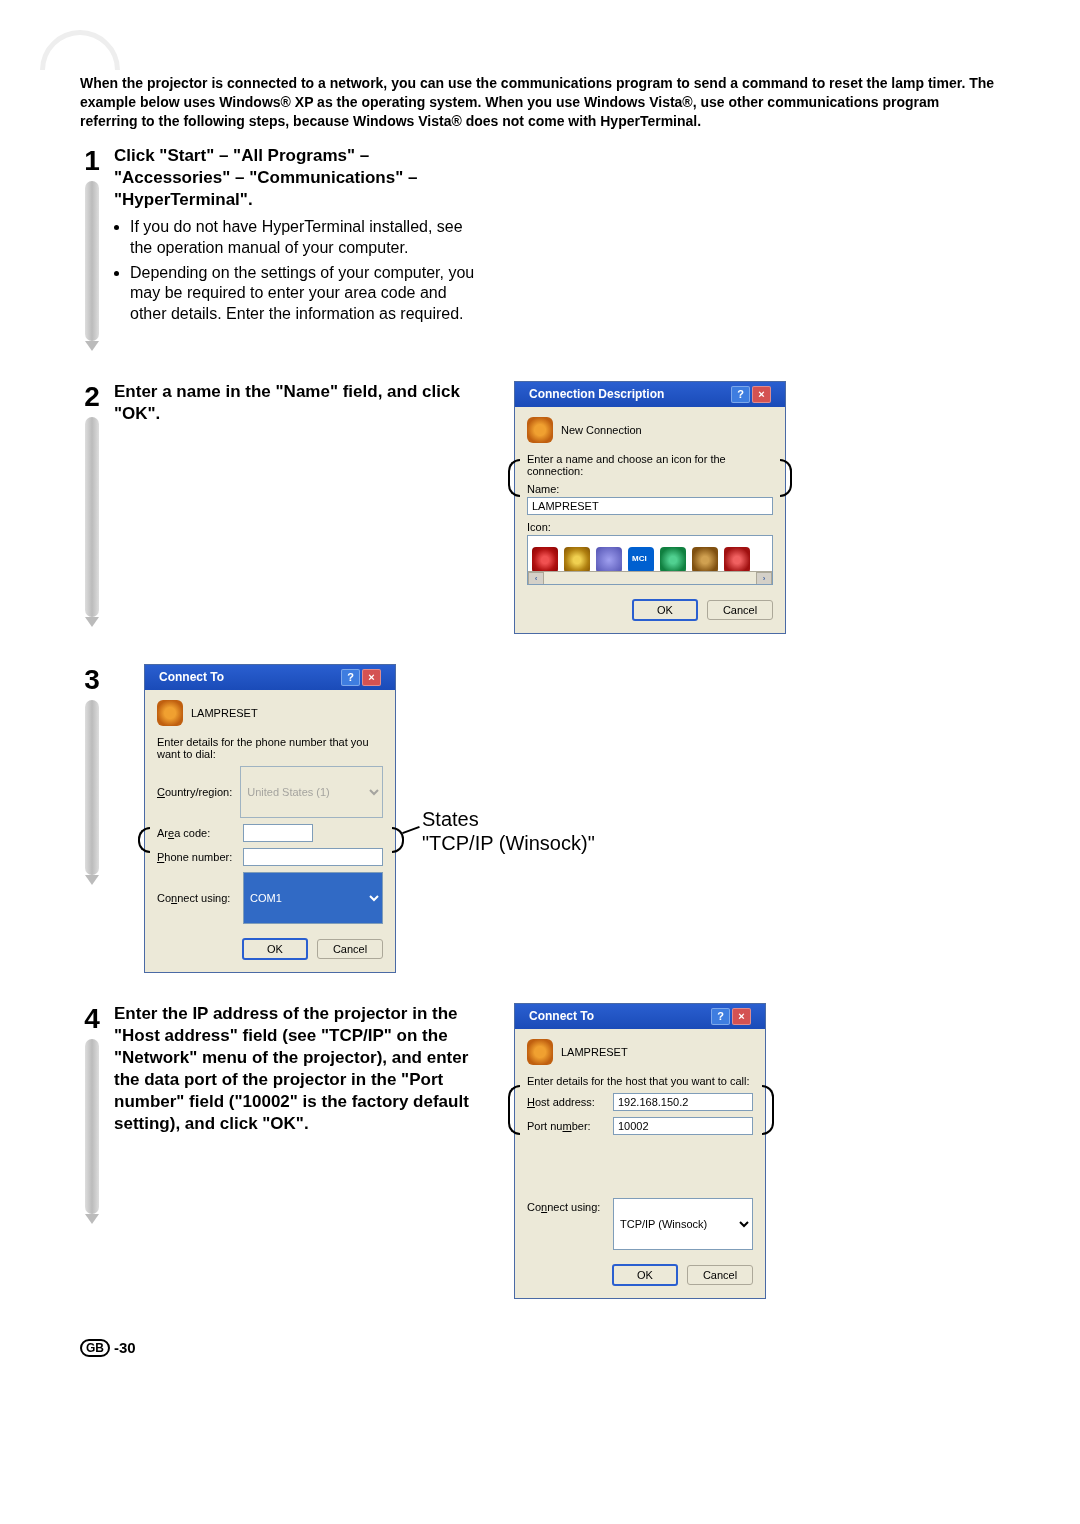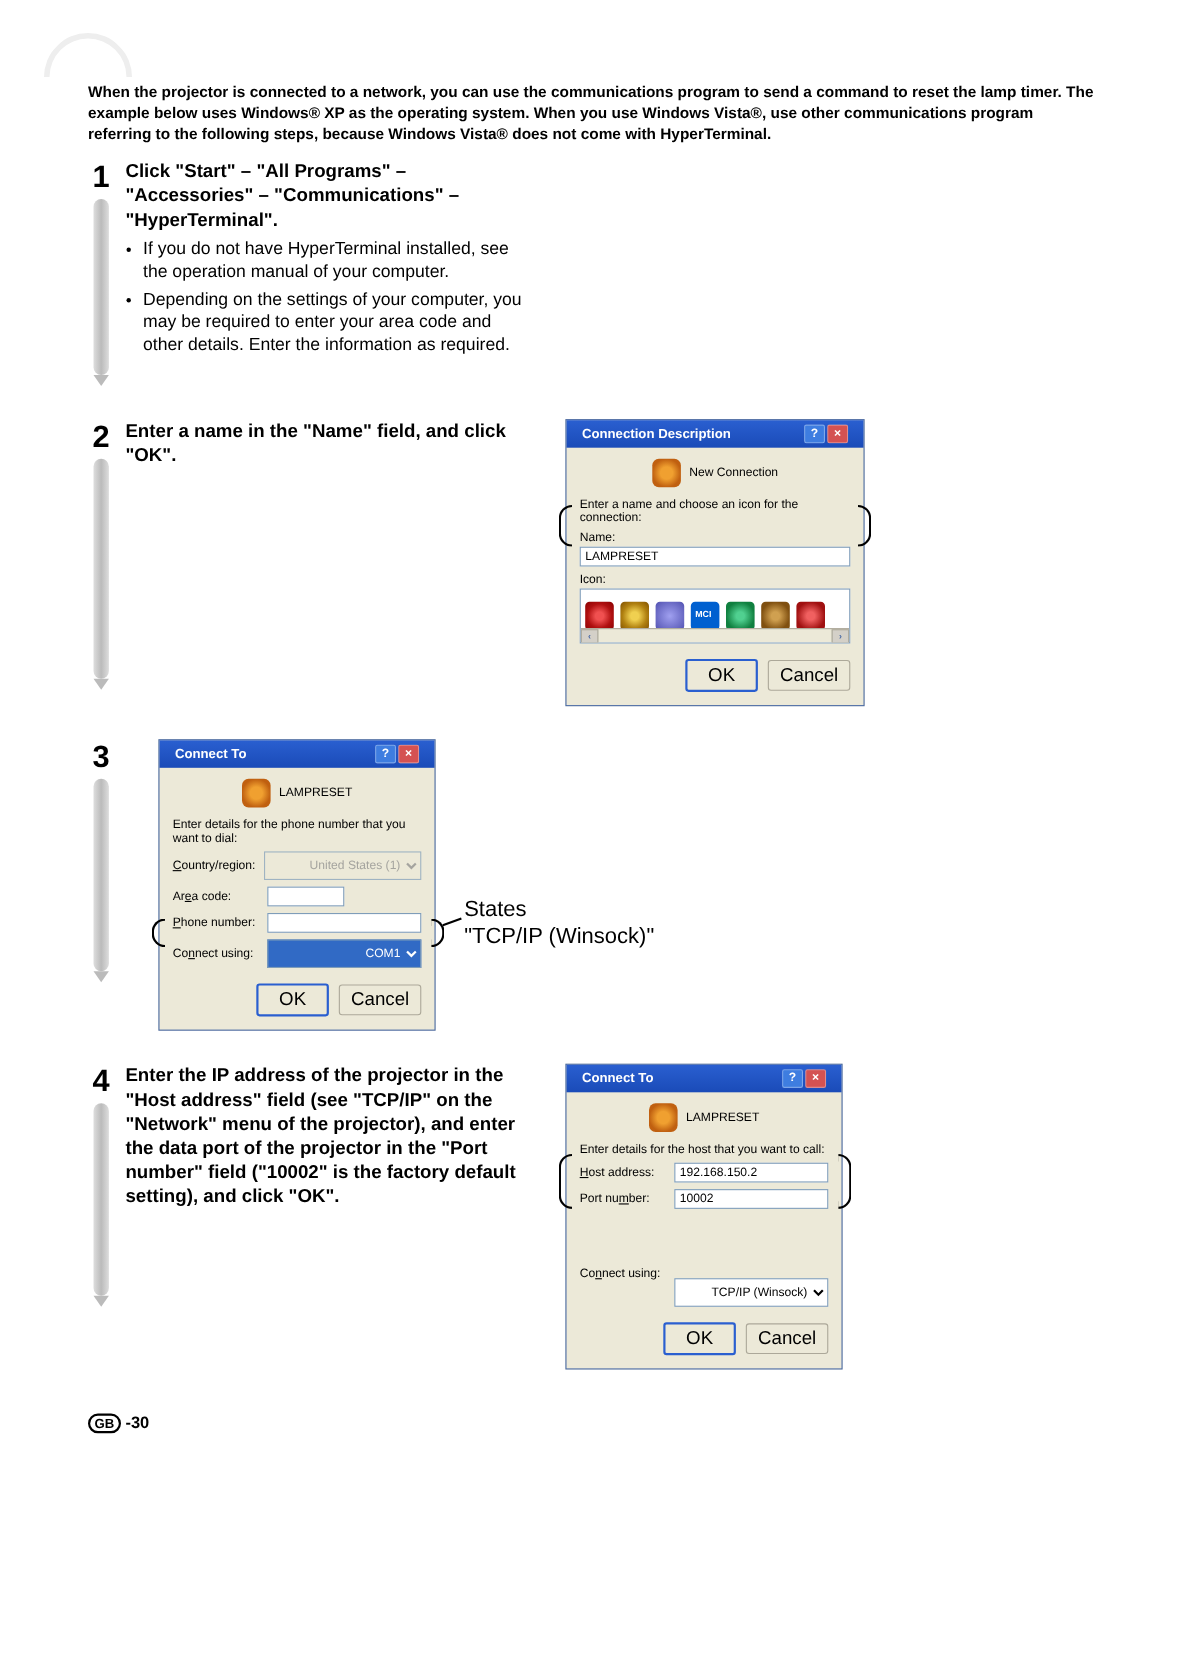--- a/index.html
+++ b/index.html
@@ -108,35 +108,35 @@
   .dlg-title .tbtn {
     width: 17px; height: 15px;
     background: #d45252;
     border: 1px solid #fff5;
     display: flex; align-items: center; justify-content: center;
     font-size: 11px; font-weight: bold; color: #fff;
     border-radius: 2px;
   }
   .dlg-title .tbtn.help { background: #3e7de0; }
   .dlg-body { padding: 10px 12px 12px 12px; }
-  .dlg-hdr { display: flex; align-items: center; gap: 8px; margin-bottom: 10px; justify-content: center; }
+  .dlg-hdr { display: flex; align-items: center; gap: 8px; margin-bottom: 10px; }
   .dlg-hdr .icon {
     width: 26px; height: 26px; background: radial-gradient(circle,#f0a030 30%,#c06010 70%);
     border-radius: 6px;
   }
   .dlg-lbl { font-size: 11px; margin: 6px 0 2px 0; }
   .dlg-input {
     width: 100%; box-sizing: border-box;
     border: 1px solid #7f9db9; background: #fff; padding: 2px 4px;
     font-size: 11px; font-family: inherit;
   }
   .dlg-select {
     width: 100%; box-sizing: border-box;
-    border: 1px solid #7f9db9; background: #fff; padding: 5px 2px;
-    font-size: 11px; font-family: inherit; text-align: right;
+    border: 1px solid #7f9db9; background: #fff; padding: 18px 2px;
+    font-size: 11px; font-family: inherit;
   }
   .dlg-select.disabled { background: #ece9d8; color: #888; }
   .dlg-row { display: flex; align-items: center; margin: 6px 0; gap: 8px; }
   .dlg-row label { width: 78px; font-size: 11px; }
   .dlg-row label .ul { text-decoration: underline; }
   .icon-strip {
     display: flex; gap: 6px; align-items: center;
     border: 1px solid #7f9db9; background: #fff; padding: 4px;
     margin-top: 2px; overflow: hidden;
     position: relative;
@@ -160,21 +160,21 @@
   }
   .strip-scroll .sb {
     width: 14px; height: 11px; background: #d4d0c8;
     border: 1px solid #aca899; display: flex; align-items: center; justify-content: center;
     font-size: 8px; color: #4a6aa5; font-weight: bold;
   }
   .dlg-btnrow { text-align: right; margin-top: 14px; }
   .dlg-btn {
     min-width: 66px; padding: 3px 10px;
     background: #ece9d8; border: 1px solid #aca899;
-    border-radius: 3px; font-size: 17px; font-family: inherit;
+    border-radius: 3px; font-size: 11px; font-family: inherit;
     margin-left: 6px;
   }
   .dlg-btn.default { border: 2px solid #2a5fd0; }
   .bracket {
     border: 2px solid #000;
     border-right: none;
     border-radius: 14px 0 0 14px;
     position: absolute;
     pointer-events: none;
   }

